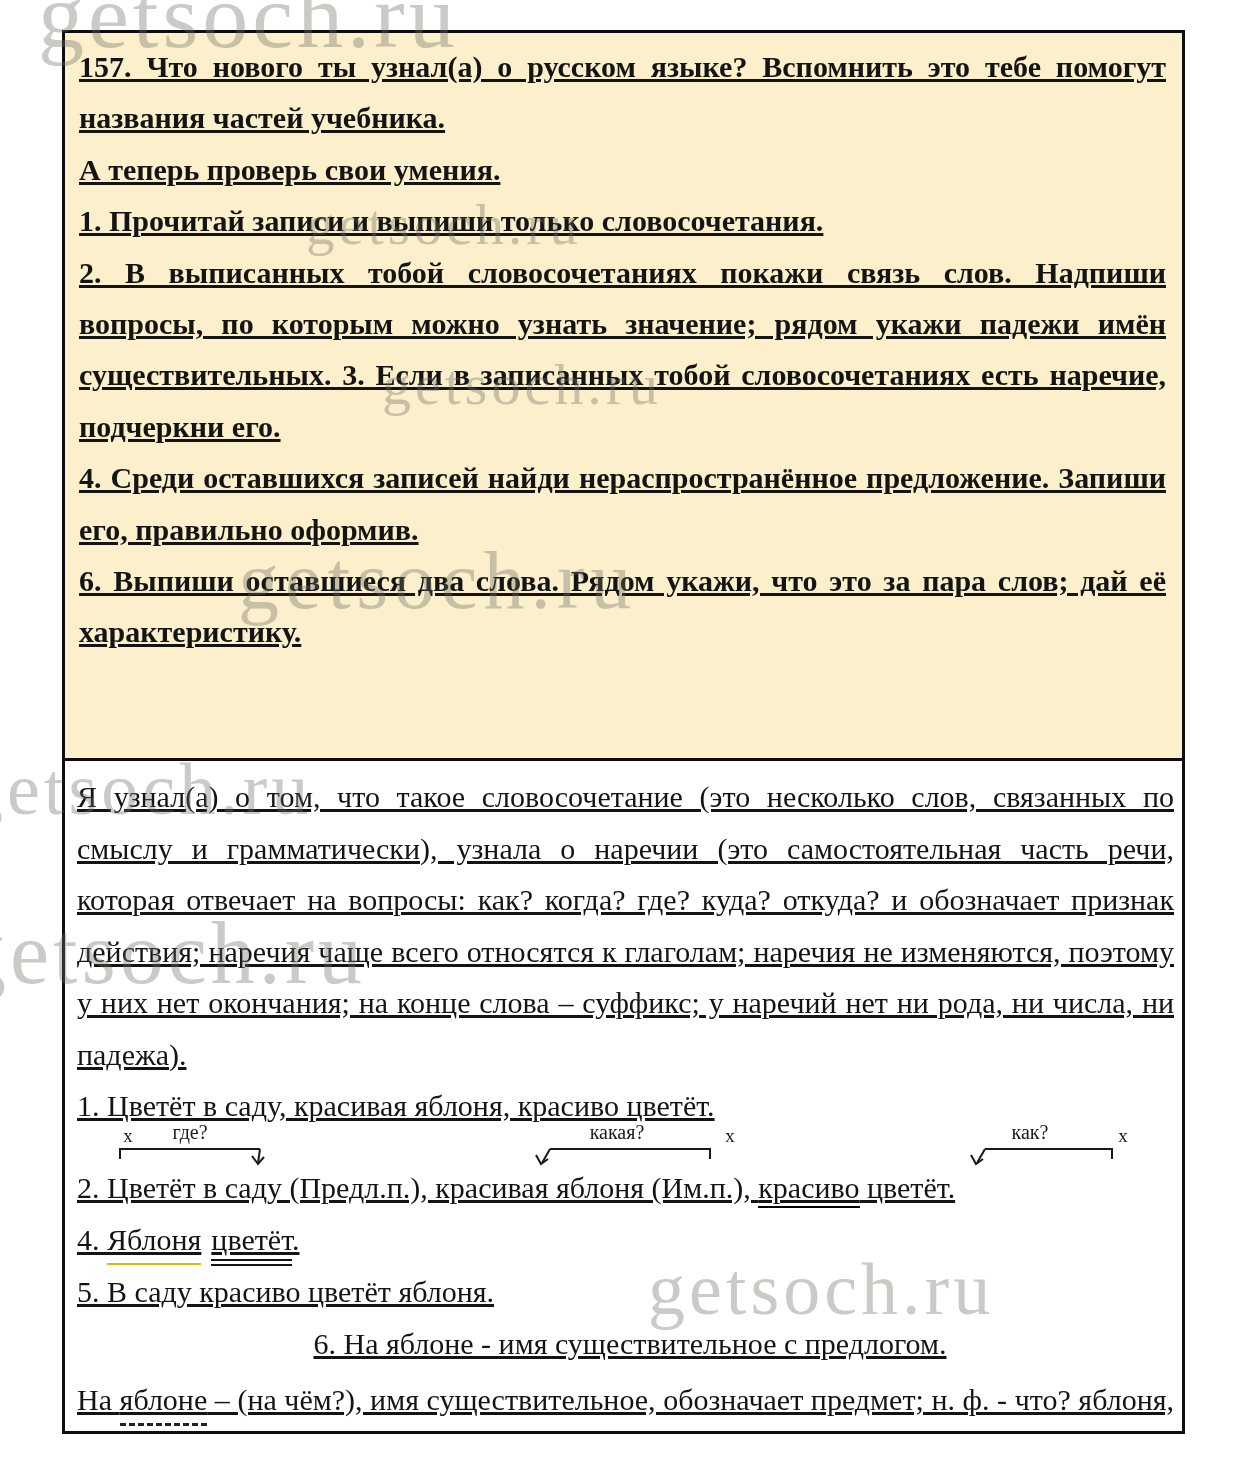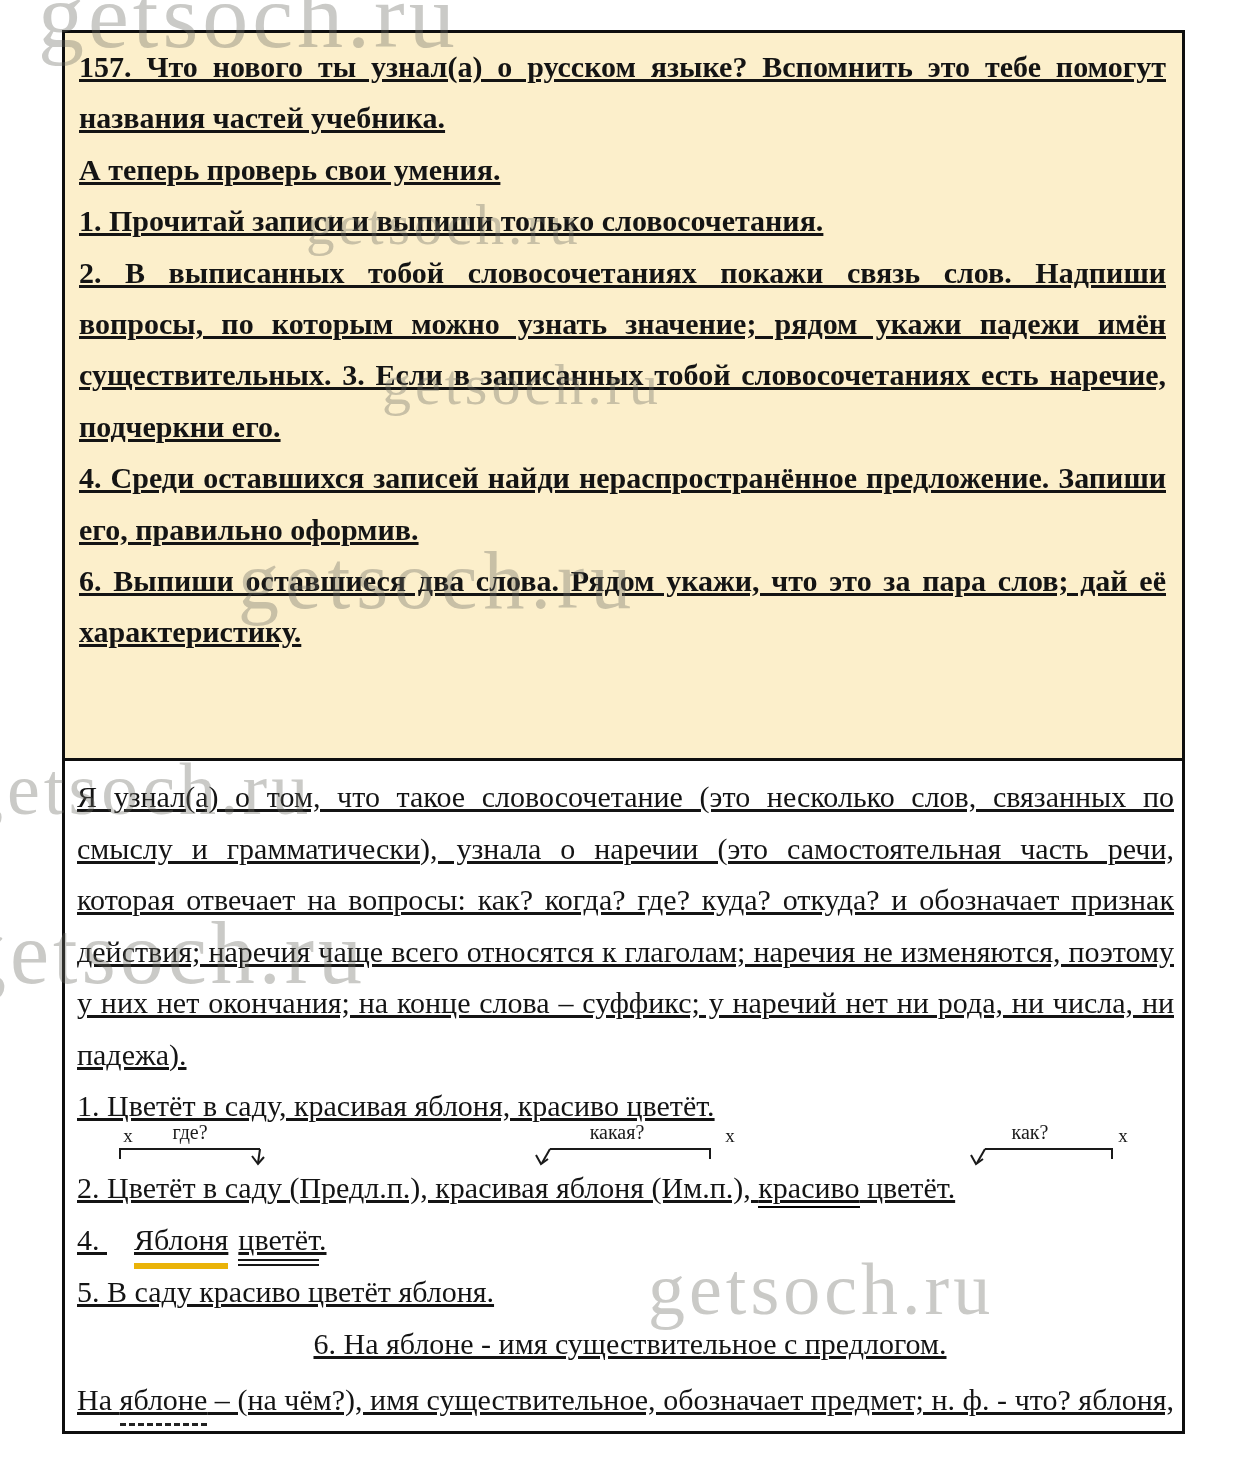--- a/index.html
+++ b/index.html
@@ -33,21 +33,21 @@
     font-size:30px;line-height:52px;position:relative;z-index:2;white-space:nowrap;
   }
   .list-line.indent{padding-left:9px;text-align:center;}
   .anno-row{height:30px;position:relative;z-index:2;}
   .anno-row svg{position:absolute;left:0;bottom:-7px;}
   .final-par{
     margin:4px 0 0 0;font-size:30px;line-height:52px;text-align:justify;
     position:relative;z-index:2;
   }
   .u-solid{border-bottom:2px solid #000000;padding-bottom:2px;}
-  .u-subject{border-bottom:6px solid #eab308;padding-bottom:7px;margin-left:27px;}
+  .u-subject{border-bottom:2px solid #eab308;padding-bottom:7px;}
   .u-predicate{border-bottom:7px double #161616;padding-bottom:3px;margin-left:10px;}
   .u-dashed{border-bottom:3px dashed #222222;padding-bottom:7px;}
   .wm{
     position:absolute;z-index:3;pointer-events:none;white-space:nowrap;
     color:rgba(108,108,100,0.36);font-family:"Liberation Serif", serif;
     letter-spacing:4px;line-height:1;
   }
   .wm1{left:38px;top:-30px;font-size:92px;}
   .wm2{left:306px;top:196px;font-size:57px;}
   .wm3{left:382px;top:356px;font-size:58px;}

